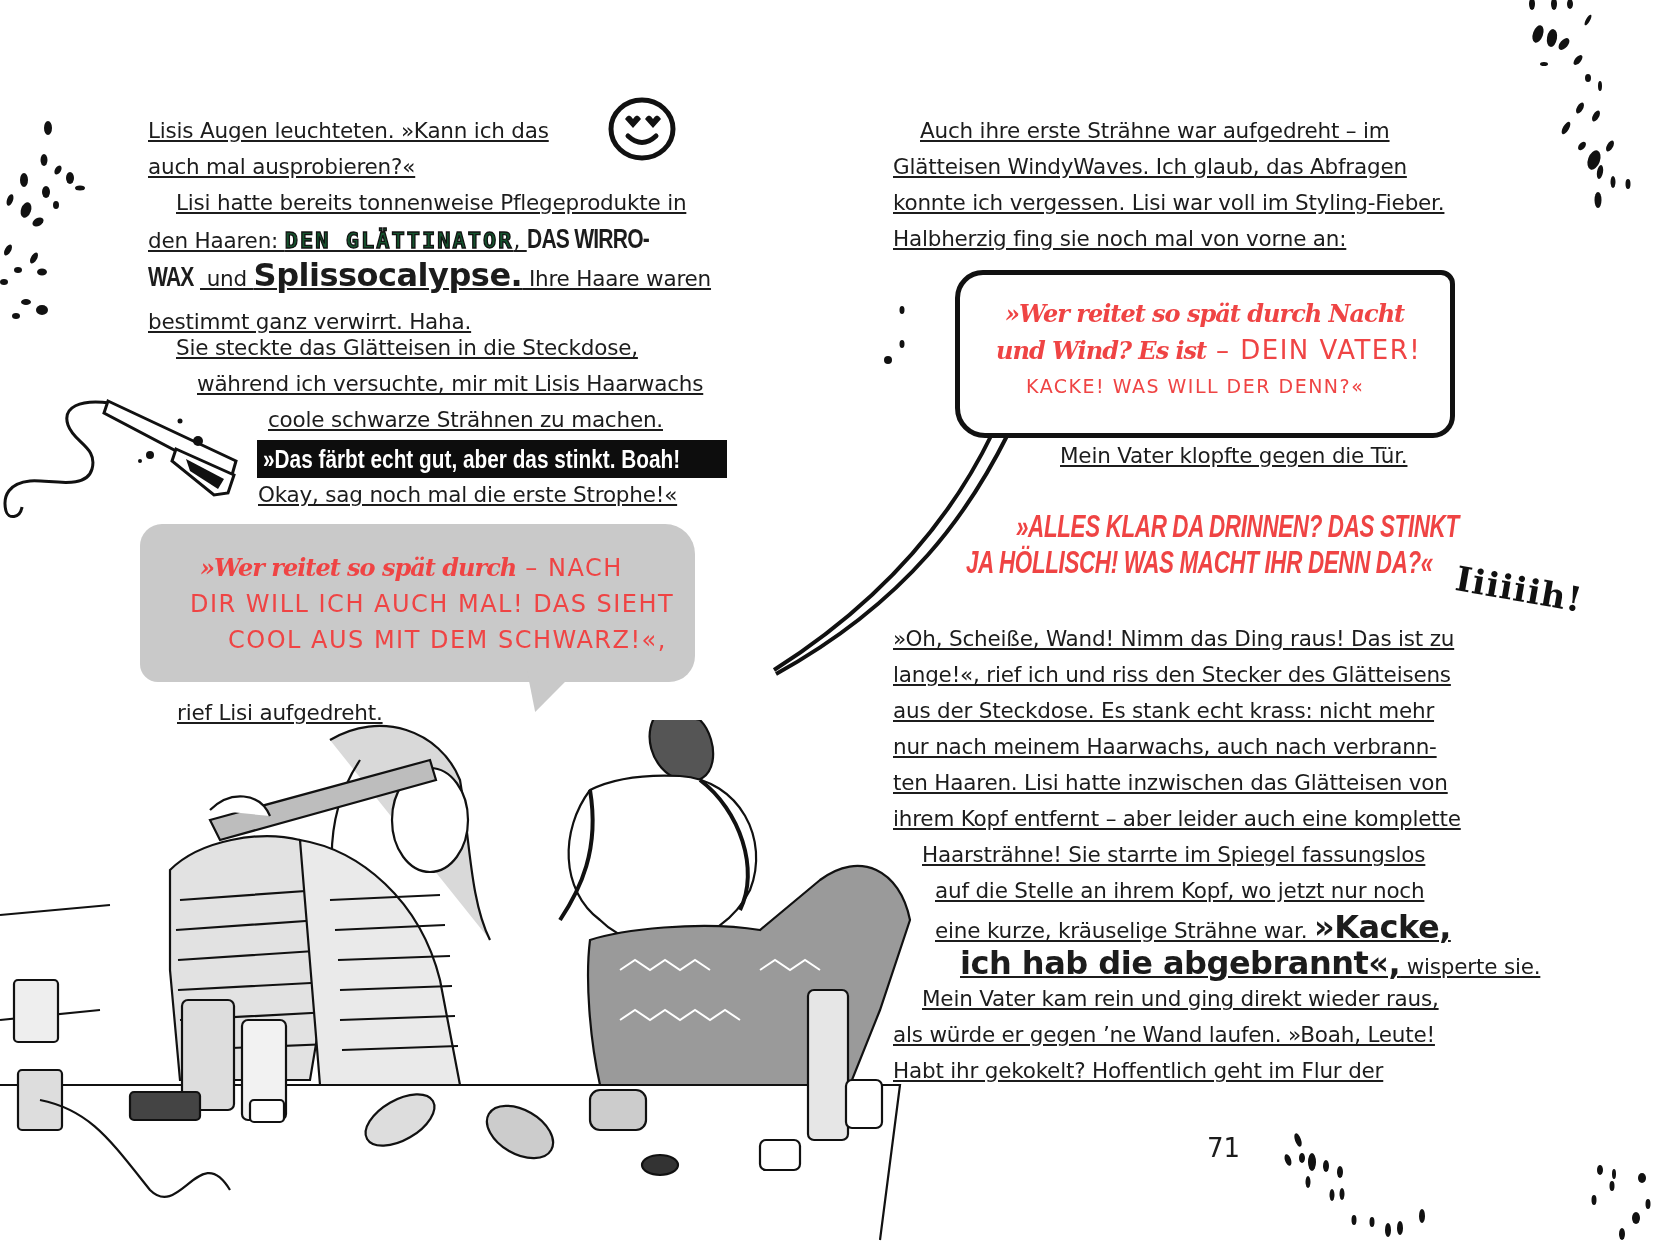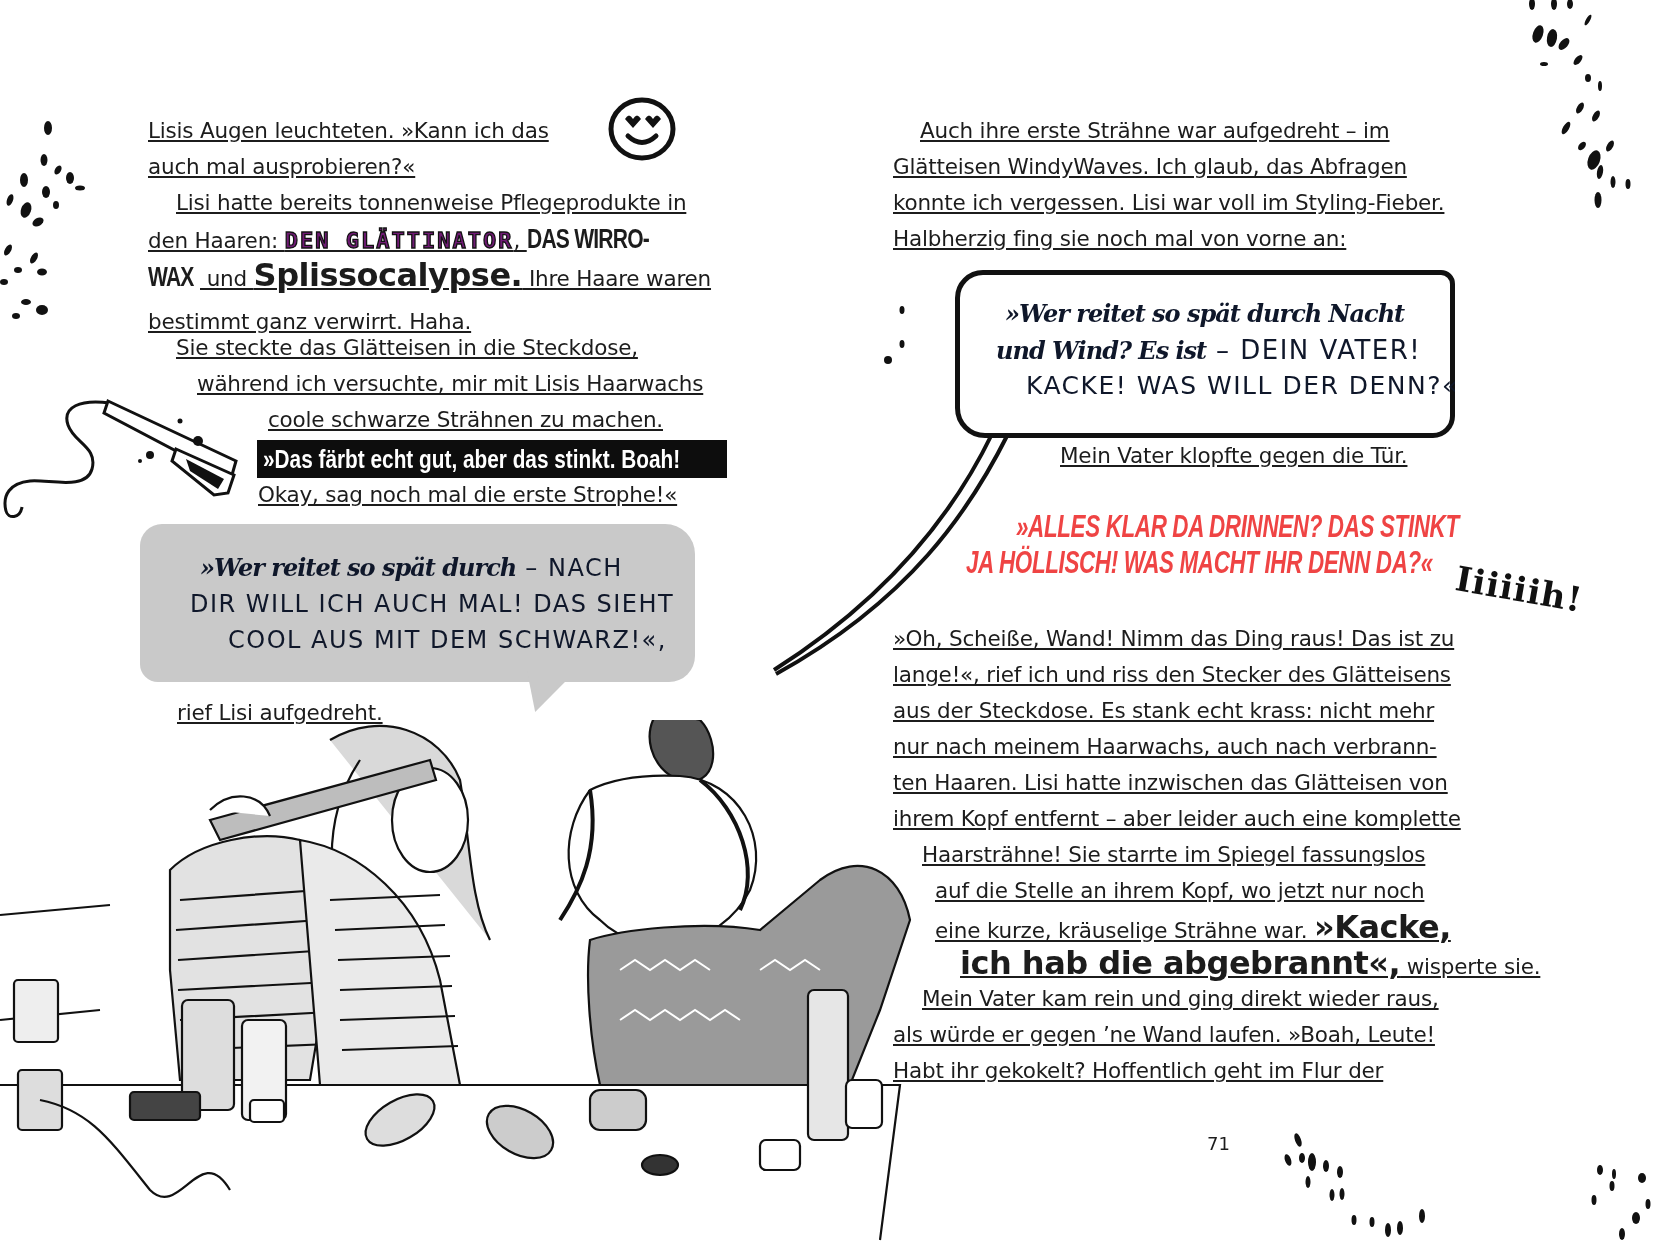--- a/index.html
+++ b/index.html
@@ -2,43 +2,43 @@
 <html><head>
   <meta charset="utf-8">
   <style>
     * { box-sizing: border-box; margin: 0; padding: 0; }
     html, body { width: 1654px; height: 1252px; background: #ffffff; overflow: hidden; }
     body { position: relative; font-family: "Liberation Sans", sans-serif; color: #1a1a1a; }
 
     .body-text { font-family: "DejaVu Sans", sans-serif; font-size: 21.5px; line-height: 36.4px; color: #1c1c1c; letter-spacing: -0.2px; white-space: nowrap; }
     .line { position: absolute; white-space: nowrap; text-decoration: underline; }
 
-    .glatt { font-family: "DejaVu Sans Mono", monospace; font-weight: bold; letter-spacing: 2px; color: #701a75;
+    .glatt { font-family: "DejaVu Sans Mono", monospace; font-weight: bold; letter-spacing: 2px; color: #14532d;
              -webkit-text-stroke: 1.3px #111; font-size: 22px; }
     .cond-bold { font-family: "Liberation Sans", sans-serif; font-weight: bold; font-size: 27px; letter-spacing: -1px; transform: scaleX(0.78); display: inline-block; transform-origin: left center; }
     .heavy { font-family: "DejaVu Sans", sans-serif; font-weight: bold; font-size: 32px; letter-spacing: -0.5px; }
 
     .highlight { position: absolute; left: 257px; top: 440px; width: 470px; height: 38px; background: #0d0d0d; color: #fff;
                  font-family: "Liberation Sans", sans-serif; font-weight: bold; font-size: 26px; line-height: 38px; padding-left: 6px; white-space: nowrap; overflow: hidden; }
     .highlight span { display: inline-block; transform: scaleX(0.80); transform-origin: left center; }
 
     .bubble-gray { position: absolute; left: 140px; top: 524px; width: 555px; height: 158px; background: #c9c9c9; border-radius: 22px 30px 26px 18px; }
     .bubble-gray-tail { position: absolute; left: 520px; top: 670px; width: 0; height: 0; border-left: 22px solid transparent; border-right: 28px solid transparent; border-top: 42px solid #c9c9c9; transform: skewX(-18deg); }
     .hand { font-family: "DejaVu Serif", serif; font-style: italic; font-weight: bold; letter-spacing: -1px; }
     .caps { font-family: "DejaVu Sans", sans-serif; font-weight: normal; letter-spacing: 1.5px; }
-    .bubble-line { position: absolute; white-space: nowrap; font-size: 24px; line-height: 36px; color: #0f172a; }
+    .bubble-line { position: absolute; white-space: nowrap; font-size: 24px; line-height: 36px; color: #ef4444; }
 
     .bubble-white { position: absolute; left: 955px; top: 270px; width: 500px; height: 168px; border: 5px solid #111; border-radius: 28px 14px 22px 30px; background: #fff; }
 
     .shout { position: absolute; white-space: nowrap; font-family: "Liberation Sans", sans-serif; font-weight: bold; font-style: italic; font-size: 32px; letter-spacing: -0.5px; color: #ef4444; }
     .shout span { display: inline-block; transform: scaleX(0.70); transform-origin: left center; }
 
     .iiih { position: absolute; left: 1456px; top: 558px; font-family: "DejaVu Serif", serif; font-weight: bold; font-size: 34px; color: #111; transform: rotate(10deg); transform-origin: left center; letter-spacing: 1px; }
 
-    .page-num { position: absolute; left: 1207px; top: 1133px; font-family: "DejaVu Sans", sans-serif; font-size: 18px; color: #1c1c1c; }
+    .page-num { position: absolute; left: 1207px; top: 1133px; font-family: "DejaVu Sans", sans-serif; font-size: 26px; color: #1c1c1c; }
 
     .deco { position: absolute; }
     .illustration { position: absolute; left: 0; top: 720px; width: 940px; height: 532px; }
   </style>
 </head>
 <body>
 
 <svg class="deco" style="left:0;top:110px" width="90" height="230" viewBox="0 0 90 230">
   <g fill="#111">
     <ellipse cx="48" cy="18" rx="4" ry="7"></ellipse>
@@ -234,20 +234,20 @@
 <div class="bubble-white"></div>
 <svg class="deco" style="left:770px;top:430px" width="260" height="250" viewBox="0 0 260 250">
   <path d="M238 4 C200 80 140 170 6 244 M222 4 C190 70 130 160 4 240" fill="none" stroke="#111" stroke-width="4"></path>
 </svg>
 <div class="bubble-line" style="left:1005px;top:296px">
   <span class="hand">»Wer reitet so spät durch Nacht</span>
 </div>
 <div class="bubble-line" style="left:996px;top:332px">
   <span class="hand">und Wind? Es ist</span><span class="caps" style="font-size:26px"> – DEIN VATER!</span>
 </div>
-<div class="bubble-line caps" style="left:1026px;top:368px;font-size:25px">KACKE! WAS WILL DER DENN?«</div>
+<div class="bubble-line caps" style="left:1026px;top:368px;font-size:19px">KACKE! WAS WILL DER DENN?«</div>
 
 <div class="shout" style="left:1016px;top:508px"><span>»ALLES KLAR DA DRINNEN? DAS STINKT</span></div>
 <div class="shout" style="left:966px;top:544px"><span>JA HÖLLISCH! WAS MACHT IHR DENN DA?«</span></div>
 
 <div class="iiih">Iiiiiih!</div>
 
 <div class="page-num">71</div>
 
 </body></html>

